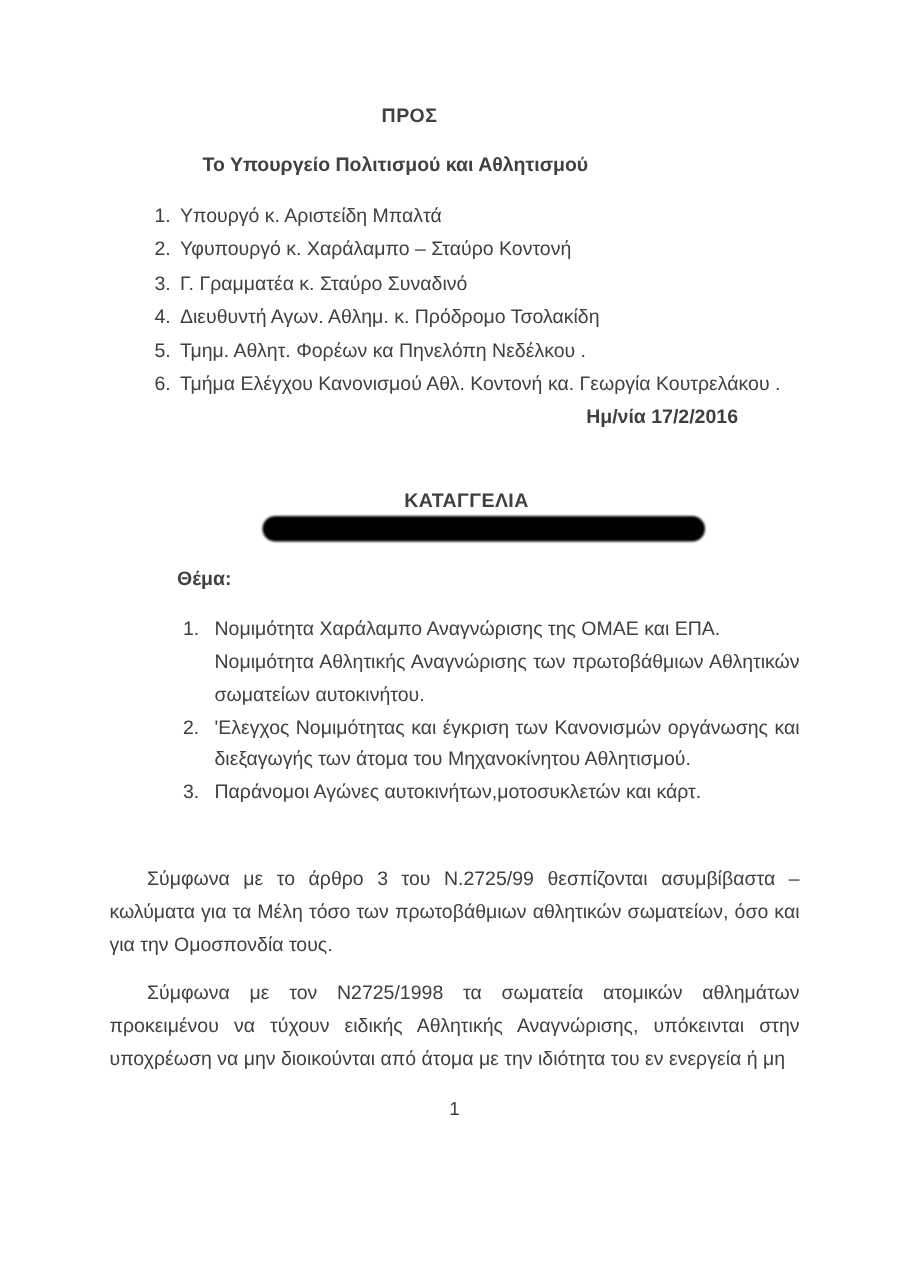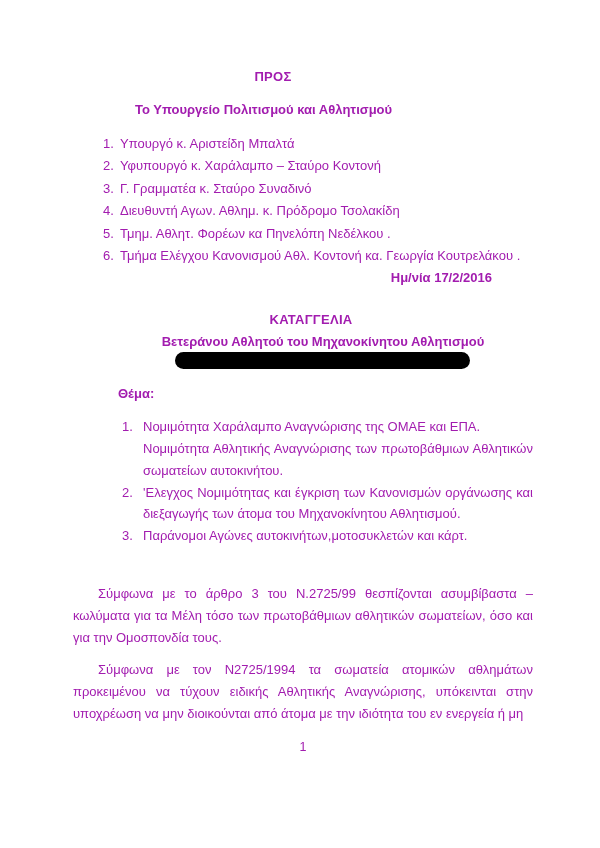--- a/index.html
+++ b/index.html
@@ -10,21 +10,21 @@
   .page {
     position: relative;
     width: 600px;
     height: 848px;
     background: #ffffff;
     overflow: hidden;
     box-sizing: border-box;
     padding: 69px 67px 0 73px;
     font-family: "Liberation Sans", "DejaVu Sans", sans-serif;
     font-size: 13px;
-    color: #a21caf;
+    color: #404040;
     -webkit-font-smoothing: antialiased;
   }
   .heading-pros {
     text-align: center;
     font-weight: bold;
     line-height: 16px;
     padding-right: 60px;
     letter-spacing: 0.3px;
   }
   .heading-ministry {
@@ -45,21 +45,21 @@
   }
   ol.recipients .num { width: 17px; flex: none; }
   .date-line {
     margin-top: 3px;
     text-align: right;
     padding-right: 41px;
     font-weight: bold;
     line-height: 16px;
   }
   .doc-title {
-    margin-top: 26px;
+    margin-top: 40px;
     text-align: center;
     font-weight: bold;
     padding-left: 16px;
     line-height: 16px;
     letter-spacing: 0.3px;
   }
   .author-line1 {
     margin-top: 14px;
     text-align: center;
     font-weight: bold;
@@ -158,21 +158,20 @@
         <span class="num">6.</span>
         <span class="txt">Τμήμα Ελέγχου Κανονισμού Αθλ. Κοντονή κα. Γεωργία Κουτρελάκου .</span>
       </li>
     </ol>
 
   <div class="date-line">Ημ/νία 17/2/2016</div>
 
   <div class="doc-title">ΚΑΤΑΓΓΕΛΙΑ</div>
 
 
-  <div class="author-line2">Βετεράνου Αθλητού του Μηχανοκίνητου Αθλητισμού</div>
 
   <div class="redaction-bar"></div>
 
   <div class="subject-label">Θέμα:</div>
 
   <ol class="subject-list">
 
       <li>
         <span class="num">1.</span>
         <span class="txt">Νομιμότητα Χαράλαμπο Αναγνώρισης της ΟΜΑΕ και ΕΠΑ.
@@ -185,17 +184,17 @@
       </li>
 
       <li>
         <span class="num">3.</span>
         <span class="txt">Παράνομοι Αγώνες αυτοκινήτων,μοτοσυκλετών και κάρτ.</span>
       </li>
     </ol>
 
   <p class="body-para first">Σύμφωνα με το άρθρο 3 του Ν.2725/99 θεσπίζονται ασυμβίβαστα – κωλύματα για τα Μέλη τόσο των πρωτοβάθμιων αθλητικών σωματείων, όσο και για την Ομοσπονδία τους.</p>
 
-  <p class="body-para second">Σύμφωνα με τον Ν2725/1994 τα σωματεία ατομικών αθλημάτων προκειμένου να τύχουν ειδικής Αθλητικής Αναγνώρισης, υπόκεινται στην υποχρέωση να μην διοικούνται από άτομα με την ιδιότητα του εν ενεργεία ή μη</p>
+  <p class="body-para second">Σύμφωνα με τον Ν2725/1998 τα σωματεία ατομικών αθλημάτων προκειμένου να τύχουν ειδικής Αθλητικής Αναγνώρισης, υπόκεινται στην υποχρέωση να μην διοικούνται από άτομα με την ιδιότητα του εν ενεργεία ή μη</p>
 
   <div class="page-number">1</div>
 
 </div>
 
 </body></html>

